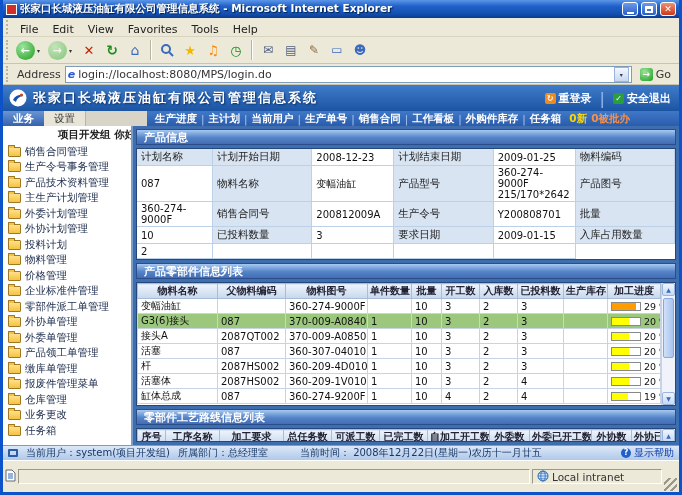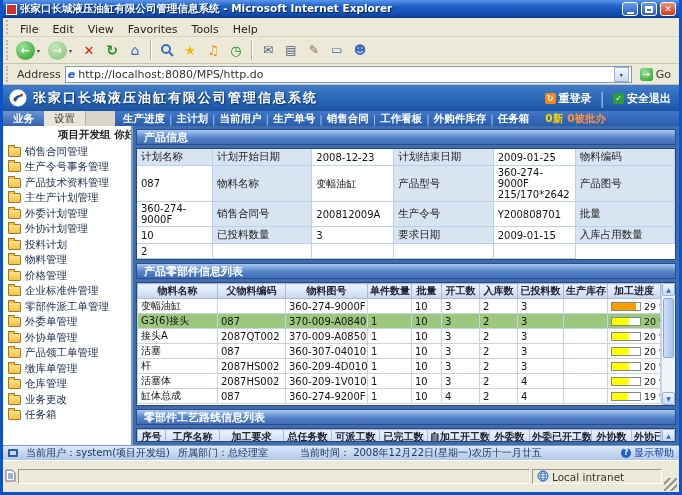--- a/index.html
+++ b/index.html
@@ -67,29 +67,29 @@
   .app-title{ font-size:13px; font-weight:bold; letter-spacing:2px; text-shadow:1px 1px 2px #083068;
     white-space:nowrap; overflow:hidden; flex:1; }
   .hdr-action{ display:flex; align-items:center; gap:3px; font-size:11px; font-weight:bold; white-space:nowrap; }
   .mini-ic{ width:11px; height:11px; border-radius:2px; color:#fff; font-size:8px; line-height:11px; text-align:center; }
   .ic-relogin{ background:#f08a1e; }
   .ic-logout{ background:#2a9e3a; }
   .hdr-sep{ color:#9ab8e8; margin:0 2px; }
 
   
   .subheader{ height:15px; flex:0 0 auto; display:flex; }
-  .tabs{ width:112px; flex:0 0 auto; display:flex; background:#d8d4c8; }
+  .tabs{ width:144px; flex:0 0 auto; display:flex; background:#d8d4c8; }
   .tab{ padding:0 10px; font-size:10.5px; line-height:15px; white-space:nowrap; }
   .tab.active{ background:linear-gradient(#6a94d4,#3462ac); color:#fff; font-weight:bold; }
   .tab.inactive{ background:#e8e4d8; color:#333; border-right:1px solid #b8b4a8; }
   .navbar{ flex:1; background:linear-gradient(#4078c8,#2a5cac); display:flex; align-items:center; padding:0 4px;
     color:#fff; font-size:10.5px; font-weight:bold; white-space:nowrap; overflow:hidden; }
   .nav-item{ padding:0 4px; }
   .nav-sep{ color:#a8c4ee; font-weight:normal; }
-  .badge-new{ color:#ffd800; margin-left:12px; }
+  .badge-new{ color:#ffd800; margin-left:4px; }
   .badge-appr{ color:#ff9040; margin-left:4px; }
 
   
   .app-body{ flex:1; min-height:0; display:flex; }
   .sidebar{ width:130px; flex:0 0 auto; background:#fff; border-right:2px solid #7a9cc8;
     display:flex; flex-direction:column; overflow:hidden; }
   .sidebar-greeting{ display:flex; align-items:center; gap:4px; padding:2px 3px; font-size:10.5px;
     font-weight:bold; color:#222; white-space:nowrap;margin-left:48px; }
   .tree{ flex:1; overflow:hidden; padding-left:5px; }
   .tree-item{ display:flex; align-items:center; gap:4px; height:15.5px; font-size:10.5px; color:#203050; white-space:nowrap; }
@@ -226,21 +226,21 @@
           <span class="g-messenger">☻</span>
         </span>
       </span>
   </div>
 
   <div class="addressbar">
     <span class="grip"></span>
     <span>Address</span>
     <span class="addr-input">
       <span class="ie-e">e</span>
-      <span>http://localhost:8080/MPS/http.do</span>
+      <span>login://localhost:8080/MPS/login.do</span>
       <span class="addr-dd">▾</span>
     </span>
     <span class="go-btn">
       <span class="go-arrow">→</span>
       <span>Go</span>
     </span>
   </div>
 
   <div class="app-header">
     <span class="logo">
@@ -338,33 +338,37 @@
           <div class="tree-item">
             <span class="folder"></span>
             <span>企业标准件管理</span>
           </div>
           <div class="tree-item">
             <span class="folder"></span>
             <span>零部件派工单管理</span>
           </div>
           <div class="tree-item">
             <span class="folder"></span>
+            <span>外协单管理</span>
+          </div>
+          <div class="tree-item">
+            <span class="folder"></span>
             <span>外委单管理</span>
           </div>
           <div class="tree-item">
             <span class="folder"></span>
-            <span>外协单管理</span>
-          </div>
-          <div class="tree-item">
-            <span class="folder"></span>
             <span>产品领工单管理</span>
           </div>
           <div class="tree-item">
             <span class="folder"></span>
             <span>缴库单管理</span>
+          </div>
+          <div class="tree-item">
+            <span class="folder"></span>
+            <span>报废件管理菜单</span>
           </div>
           <div class="tree-item">
             <span class="folder"></span>
             <span>仓库管理</span>
           </div>
           <div class="tree-item">
             <span class="folder"></span>
             <span>业务更改</span>
           </div>
           <div class="tree-item">

